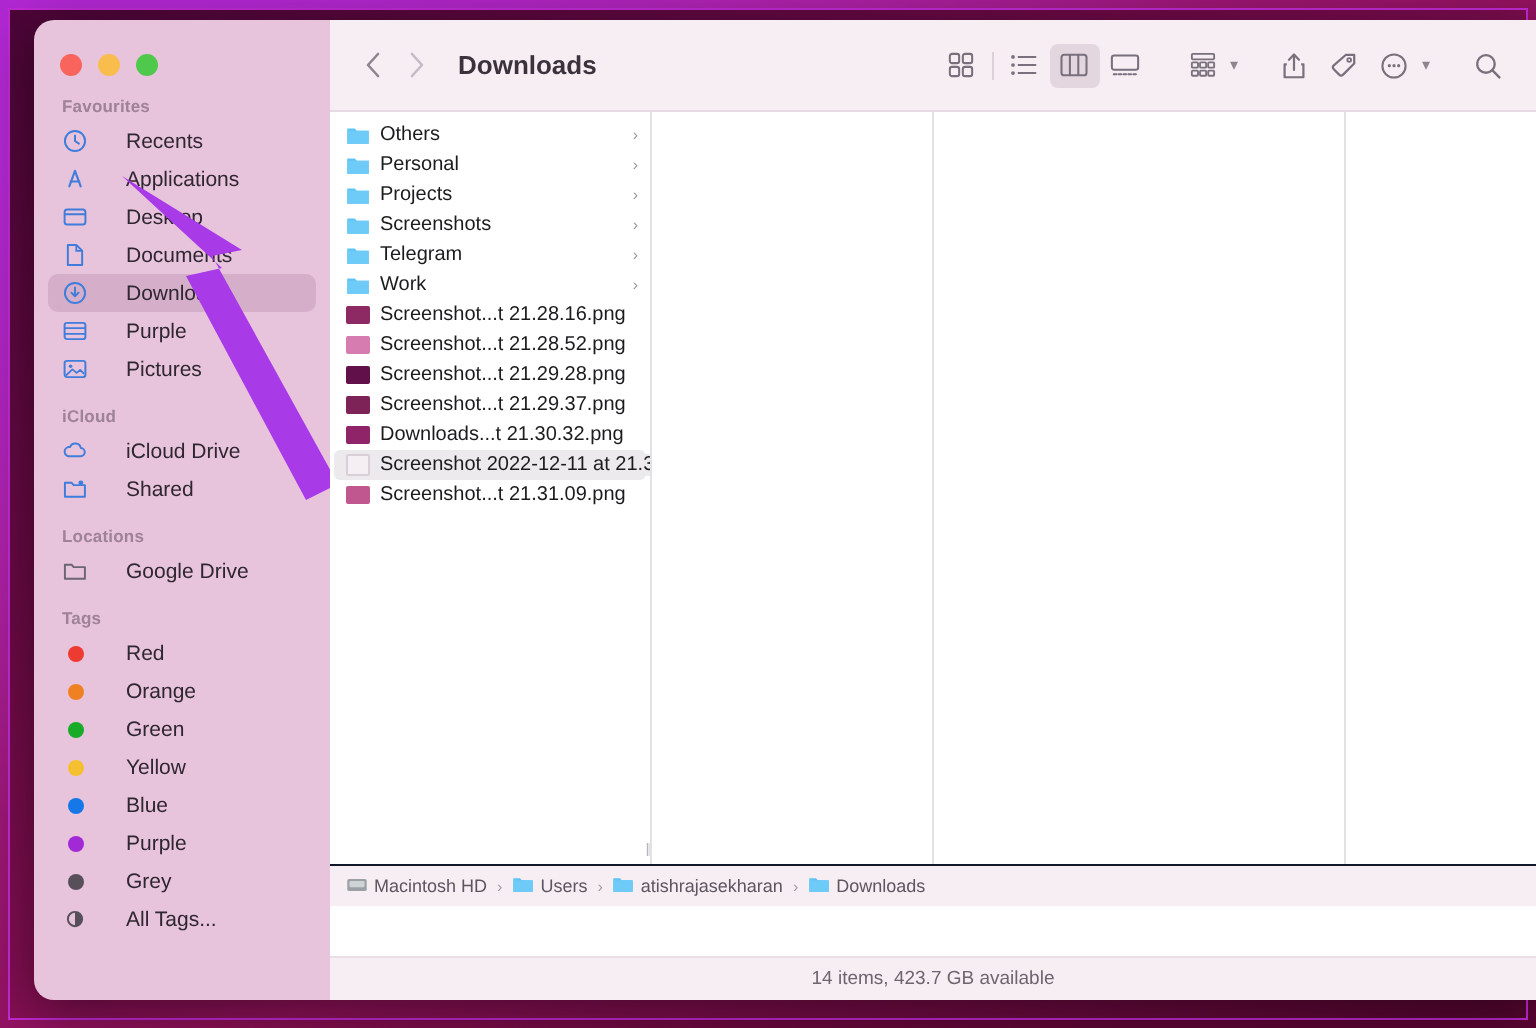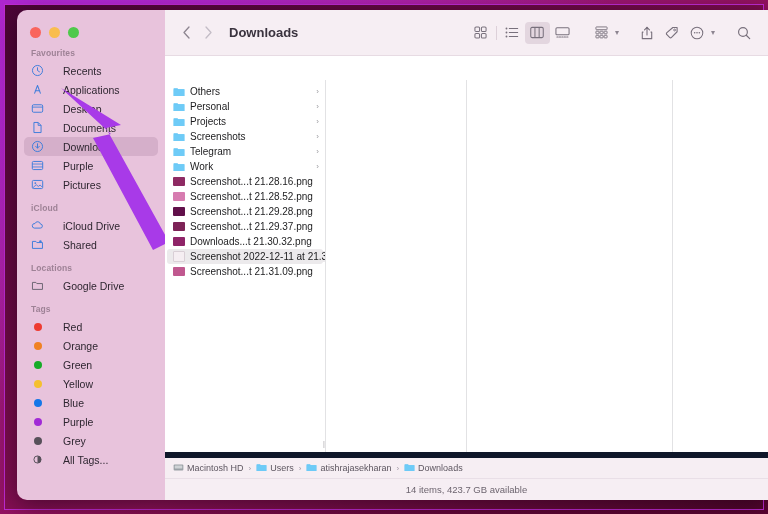--- a/index.html
+++ b/index.html
@@ -131,21 +131,20 @@
   .chev {
     font-size: 8px; color: #8d8590; margin-left: 1px; margin-right: 2px;
   }
 
   
   #columns { flex: 1; display: flex; min-height: 0; background: #fff; position: relative; }
   .column {
     border-right: 1px solid #e2e2e4;
     overflow: hidden;
     position: relative;
-    margin-top: 24px;
   }
   #col-1 { width: 160px; padding-top: 4px; flex-shrink: 0; background: #fff; }
   #col-2 { width: 140px; flex-shrink: 0; }
   #col-3 { width: 205px; flex-shrink: 0; }
   #col-4 { flex: 1; border-right: none; }
 
   .row {
     display: flex; align-items: center;
     height: 15px;
     font-size: 10px;
@@ -170,35 +169,36 @@
     left: 153px; bottom: 2px;
     width: 14px; height: 10px;
     display: flex; align-items: center; justify-content: center;
     color: #b9b6bb; font-size: 9px; letter-spacing: 1px;
   }
 
   
   #pathbar {
     height: 20px;
     background: #f6eef3;
-    border-top: 6px solid #0f172a;
+    border-top: 1px solid #0f172a;
     display: flex; align-items: center;
     padding-left: 8px; gap: 3px;
     font-size: 9px; color: #5d5660;
     flex-shrink: 0;
   }
   .crumb { display: flex; align-items: center; gap: 3px; }
   .crumb-sep { color: #a29aa6; font-size: 8px; margin: 0 2px; }
   #statusbar {
     height: 21px;
     background: #f6eef3;
     border-top: 1px solid #e9dfe7;
     display: flex; align-items: center; justify-content: center;
     font-size: 9.5px; color: #6d656f;
     flex-shrink: 0;
+    margin-top: 25px;
   }
 
   
   #arrow-annotation {
     position: absolute;
     left: 40px; top: 72px;
     width: 130px; height: 175px;
     pointer-events: none;
     z-index: 50;
   }

